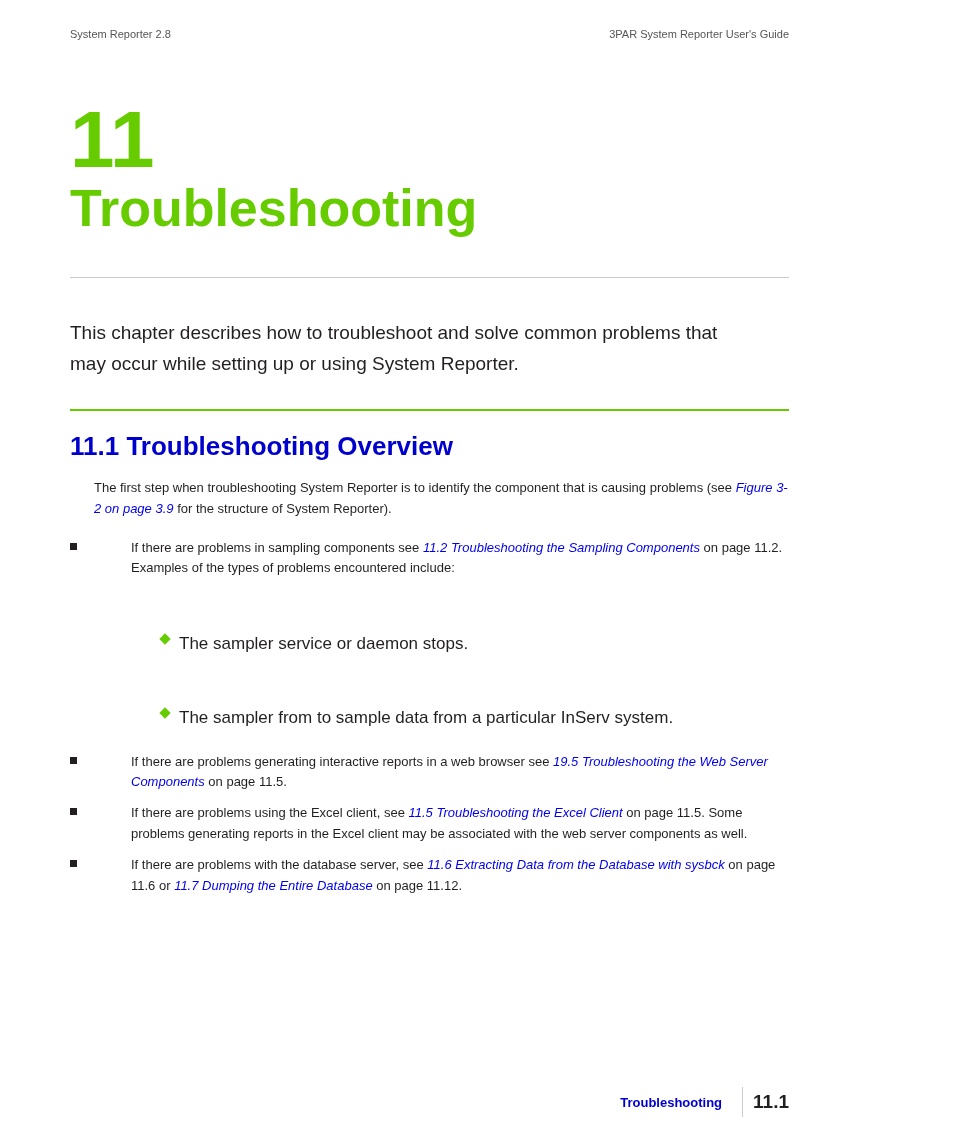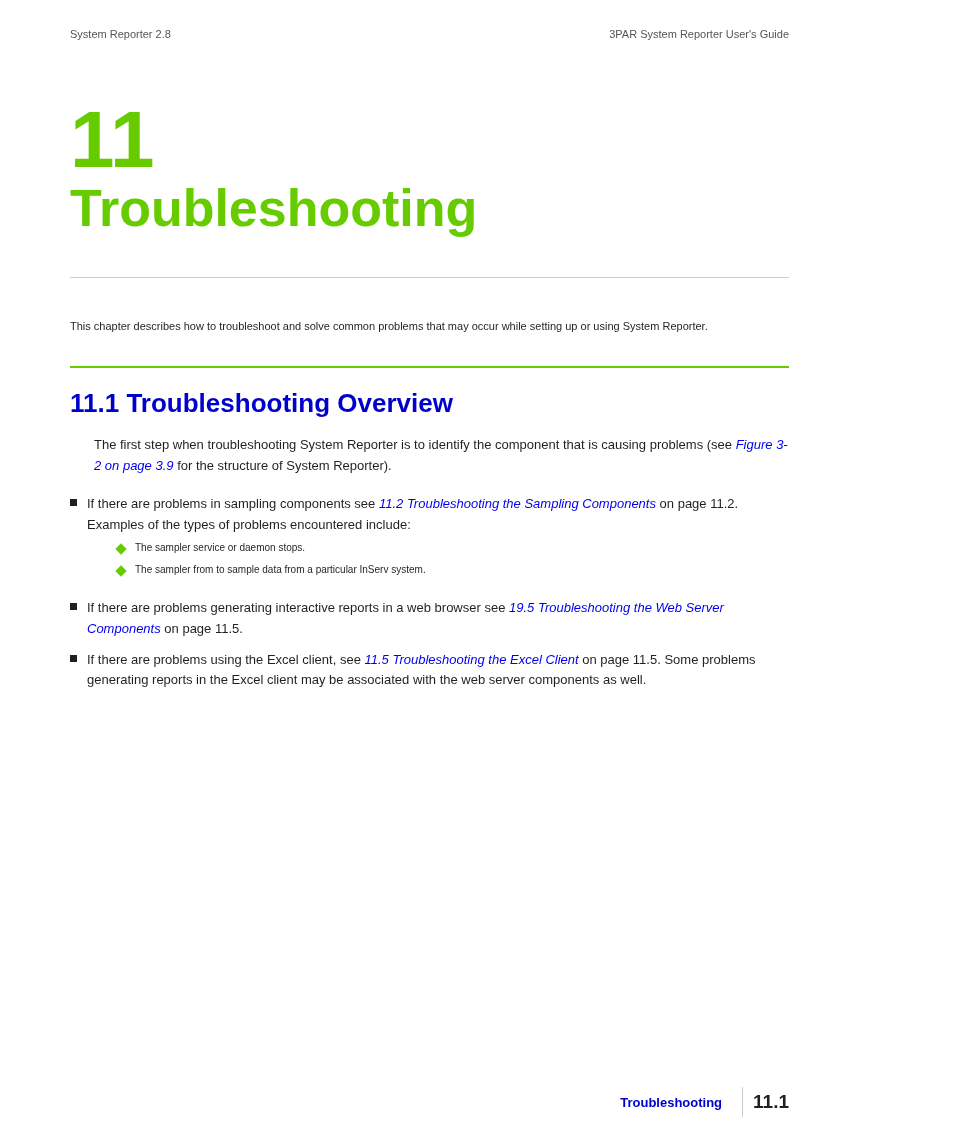--- a/index.html
+++ b/index.html
@@ -55,21 +55,21 @@
 
     
     .title-divider {
       border: none;
       border-top: 1px solid #ccc;
       margin: 10px 70px 30px 70px;
     }
 
     
     .intro-text {
-      font-size: 11px;
+      font-size: 19px;
       line-height: 1.6;
       padding: 10px 108px 30px 70px;
       color: #231f20;
     }
 
     
     .section-divider {
       border: none;
       border-top: 2px solid #66cc00;
       margin: 0 70px 20px 70px;
@@ -104,20 +104,21 @@
       margin: 0;
     }
 
     .bullet-list > li {
       display: flex;
       align-items: flex-start;
       margin-bottom: 10px;
       font-size: 13px;
       line-height: 1.6;
       color: #231f20;
+      gap: 44px;
     }
 
     .bullet-square {
       display: inline-block;
       width: 7px;
       height: 7px;
       background: #231f20;
       margin-top: 5px;
       margin-right: 10px;
       flex-shrink: 0;
@@ -127,23 +128,24 @@
     .sub-bullet-list {
       list-style: none;
       padding: 4px 0 4px 30px;
       margin: 0;
     }
 
     .sub-bullet-list > li {
       display: flex;
       align-items: flex-start;
       margin-bottom: 6px;
-      font-size: 10px;
-      line-height: 1.6;
-      color: #231f20;
+      font-size: 17px;
+      line-height: 1.6;
+      color: #231f20;
+      margin-top: 47px;
     }
 
     .bullet-diamond {
       display: inline-block;
       width: 8px;
       height: 8px;
       background: #66cc00;
       transform: rotate(45deg);
       margin-top: 5px;
       margin-right: 10px;
@@ -231,20 +233,24 @@
           </ul></span>
       </li>
       <li>
         <span class="bullet-square"></span>
         <span>If there are problems generating interactive reports in a web browser see <a class="link">19.5 Troubleshooting the Web Server Components</a> on page 11.5.</span>
       </li>
       <li>
         <span class="bullet-square"></span>
         <span>If there are problems using the Excel client, see <a class="link">11.5 Troubleshooting the Excel Client</a> on page 11.5. Some problems generating reports in the Excel client may be associated with the web server components as well.</span>
       </li>
+      <li>
+        <span class="bullet-square"></span>
+        <span>If there are problems with the database server, see <a class="link">11.6 Extracting Data from the Database with sysbck</a> on page 11.6 or <a class="link">11.7 Dumping the Entire Database</a> on page 11.12.</span>
+      </li>
     </ul>
 
   <div class="page-footer">
     <div class="footer-right">
       <span class="footer-chapter-label">Troubleshooting</span>
       <span class="footer-divider-vertical"></span>
       <span class="footer-page-number">11.1</span>
     </div>
   </div>
 

